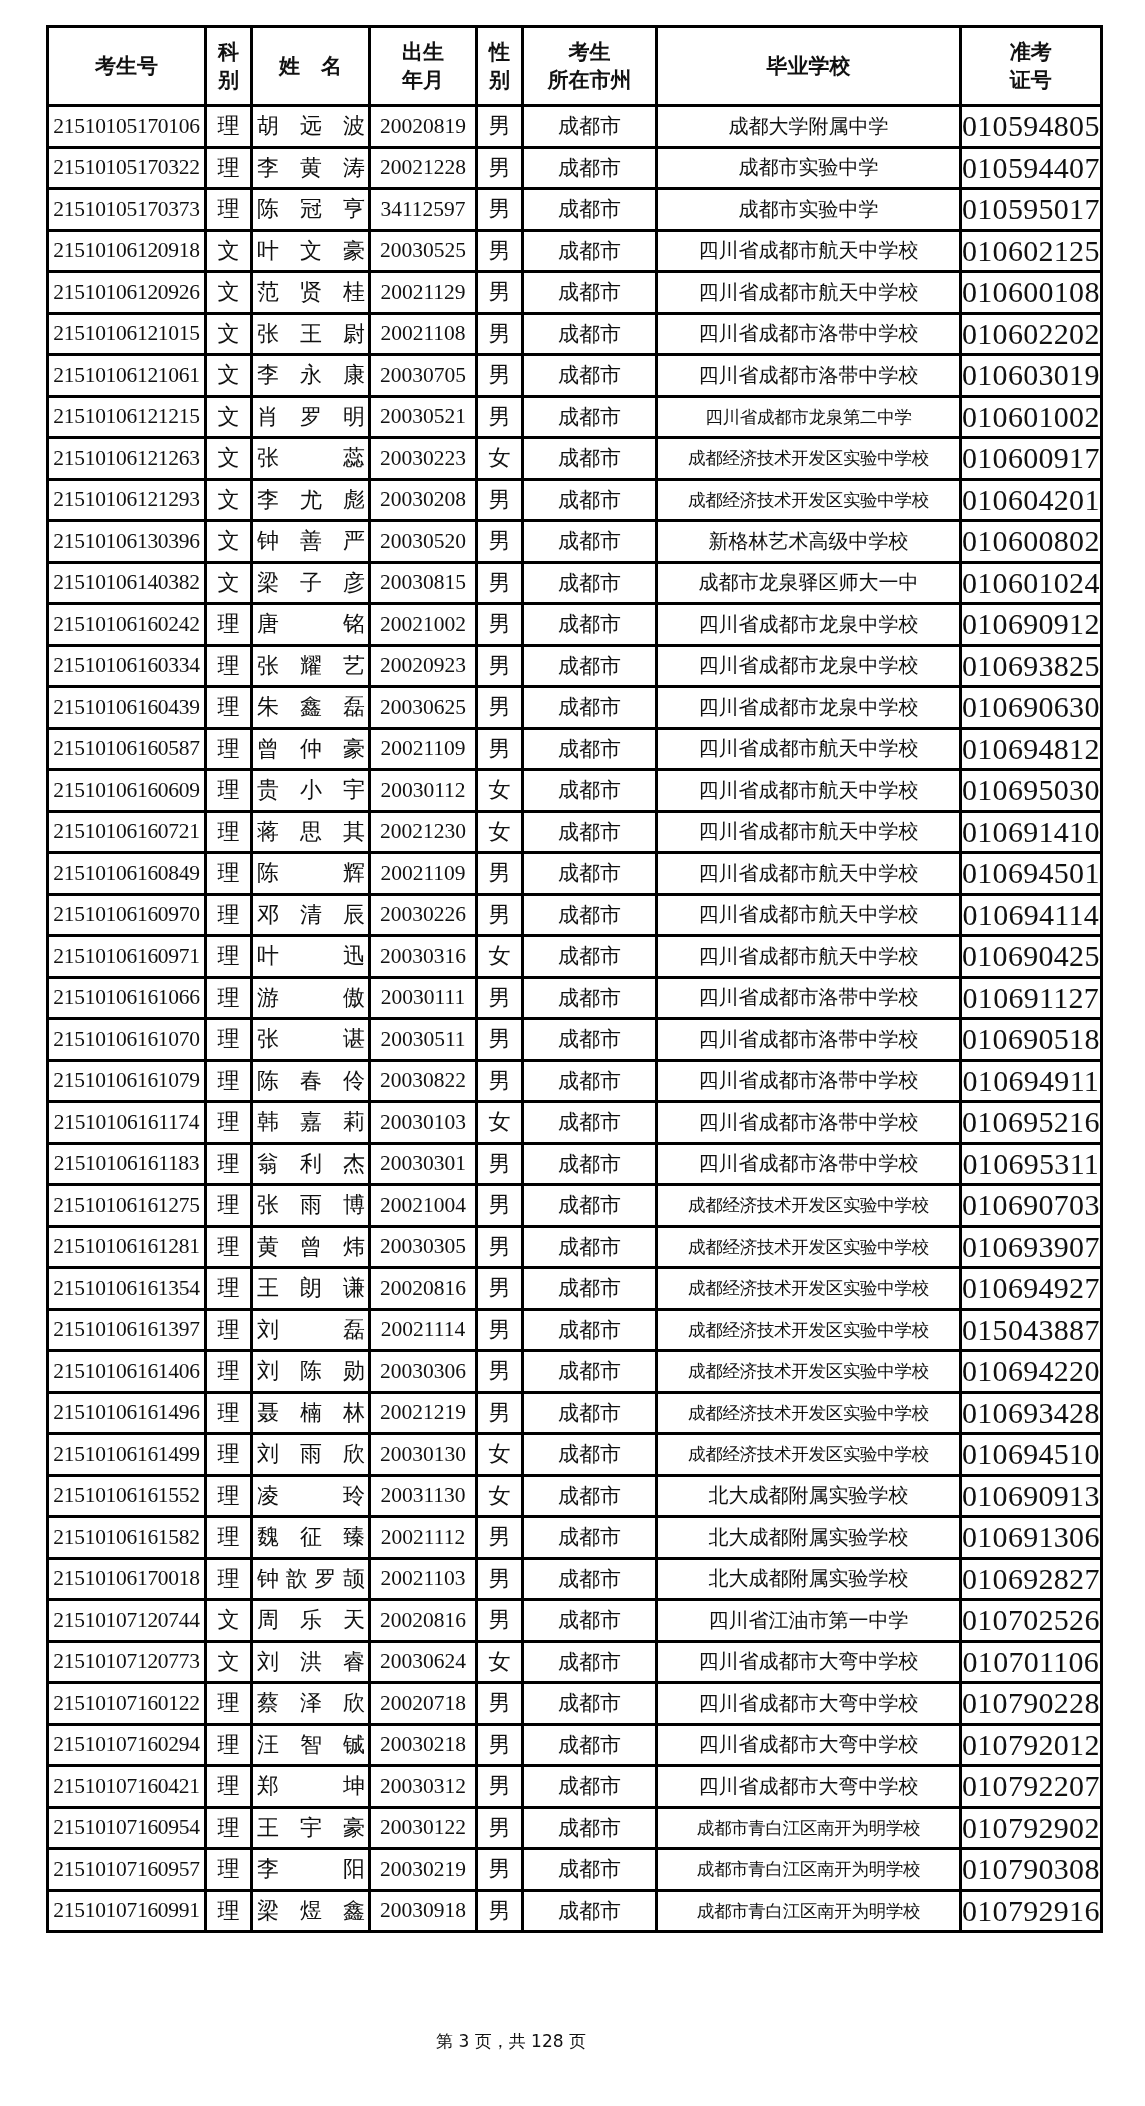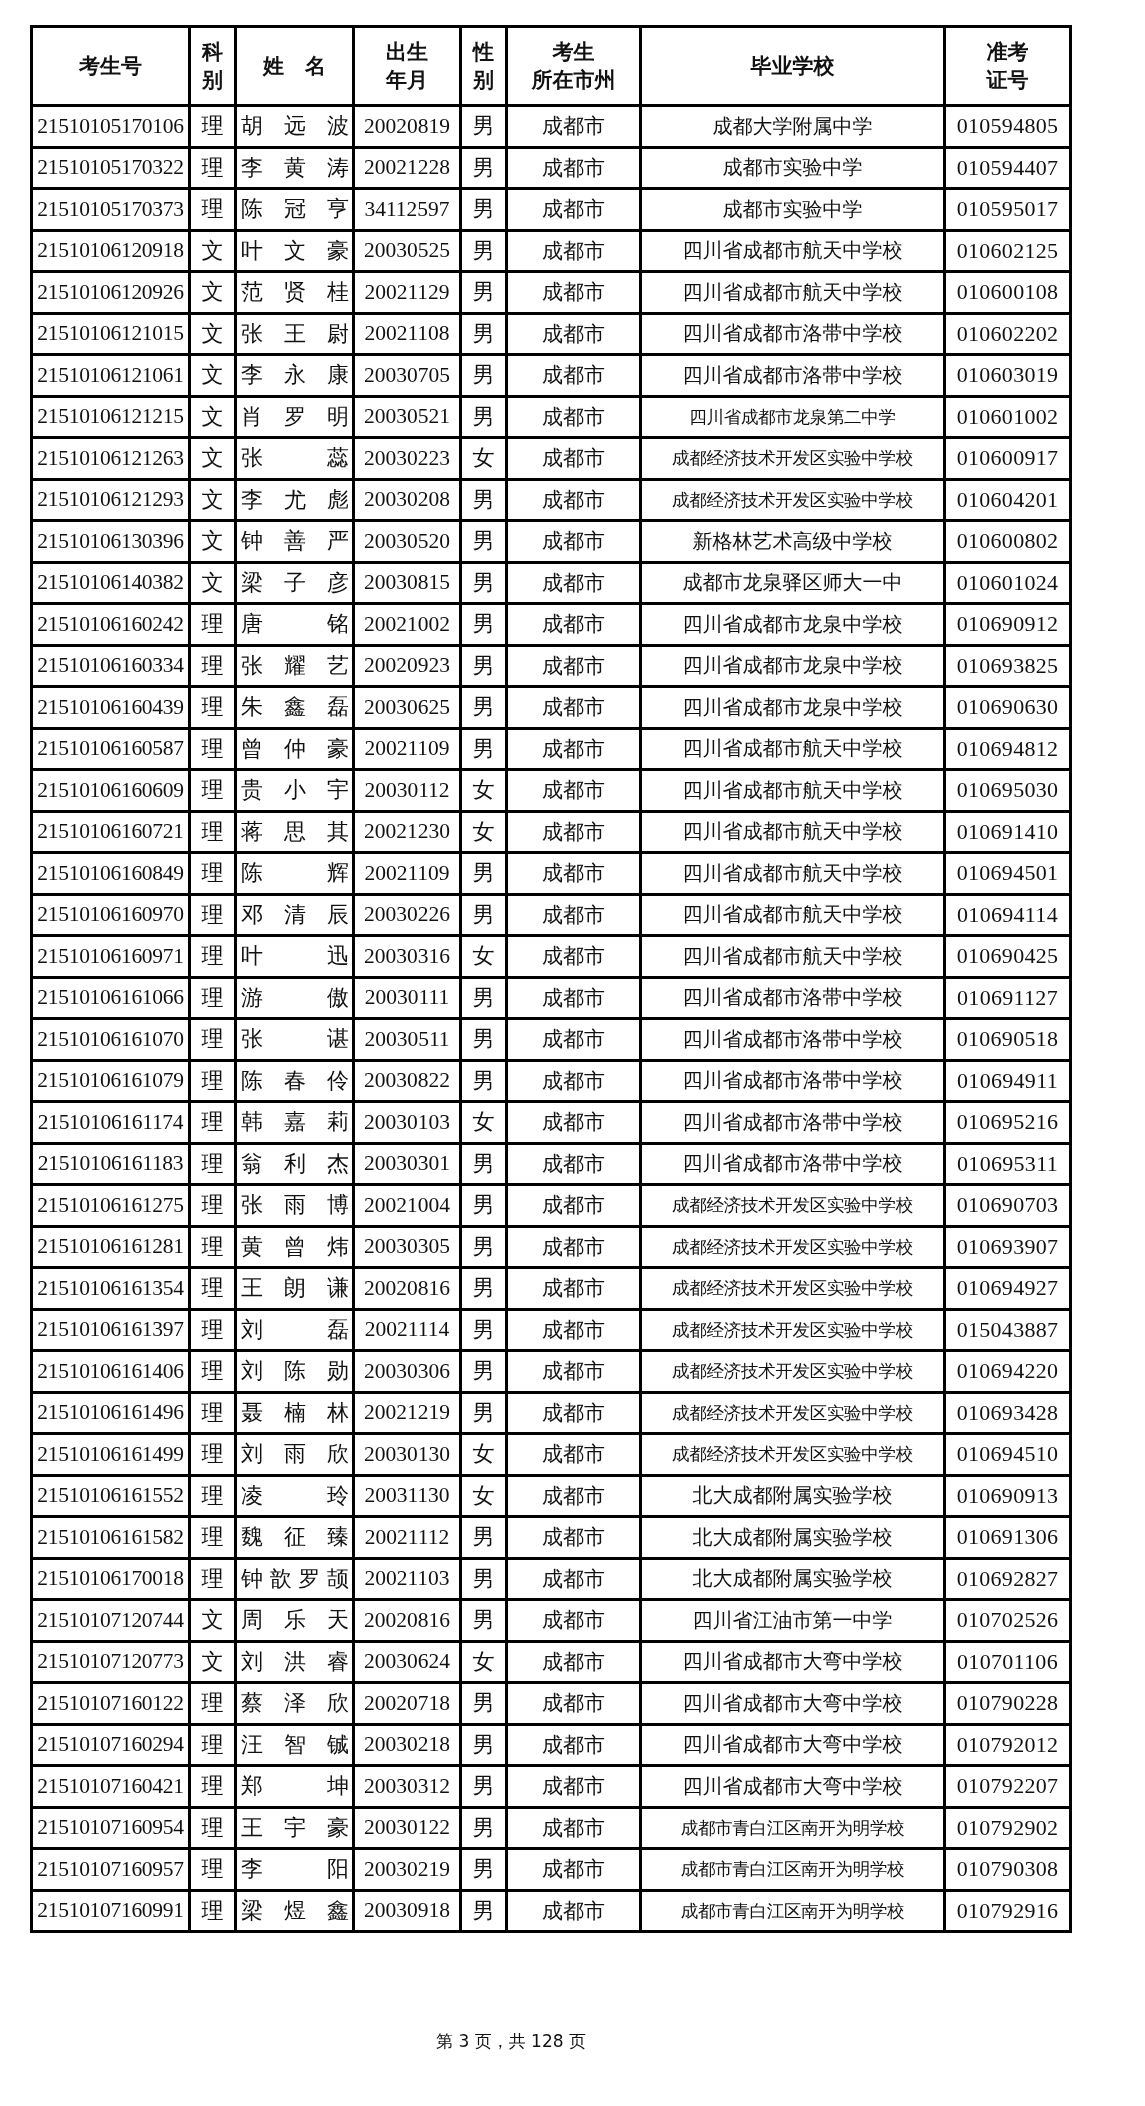--- a/index.html
+++ b/index.html
@@ -1,33 +1,33 @@
 <!DOCTYPE html>
 <html><head>
 <meta charset="utf-8">
 <style>
   html, body { margin: 0; padding: 0; background: #ffffff; }
   body { width: 1145px; height: 2106px; position: relative; overflow: hidden;
          font-family: "Liberation Serif", "DejaVu Serif", serif; color: #111; }
-  .sheet { position: absolute; left: 30px; top: 25px; }
+  .sheet { position: absolute; left: 46px; top: 25px; }
   table { border-collapse: collapse; table-layout: fixed; }
   td, th { border: 3px solid #000; padding: 0; text-align: center; vertical-align: middle;
            white-space: nowrap; overflow: hidden; }
   th { height: 76px; font-family: "DejaVu Sans", "Liberation Sans", sans-serif; font-weight: bold;
        font-size: 21px; line-height: 28px; }
   td { height: 38.5px; font-size: 22px; }
   td.c-id { font-size: 21.5px; letter-spacing: -0.3px; }
   td.c-cat, td.c-sex { font-family: "DejaVu Serif", serif; font-size: 22px; }
   td.c-name { font-family: "DejaVu Serif", serif; font-size: 22px; }
   .name-wrap { display: flex; justify-content: space-between; padding: 0 3px 0 4px; }
   td.c-birth { font-size: 21.5px; text-align: center; }
   td.c-city { font-family: Liberation Serif, serif; font-size: 21px; }
   td.c-school { font-family: Liberation Serif, serif; font-size: 20px; }
   td.c-school.long { font-size: 17.5px; letter-spacing: -0.3px; margin-top: 36px; }
-  td.c-ticket { font-size: 22px; letter-spacing: 0.3px; }
+  td.c-ticket { font-size: 30px; letter-spacing: 0.3px; }
   .footer { position: absolute; left: 0; width: 1022px; top: 2030px; text-align: center;
             font-family: "DejaVu Sans", "Liberation Sans", sans-serif; font-size: 17px; color: #111; }
 </style>
 </head>
 <body>
 
 <div class="sheet">
   <table>
     <colgroup>
       <col style="width:158px">

